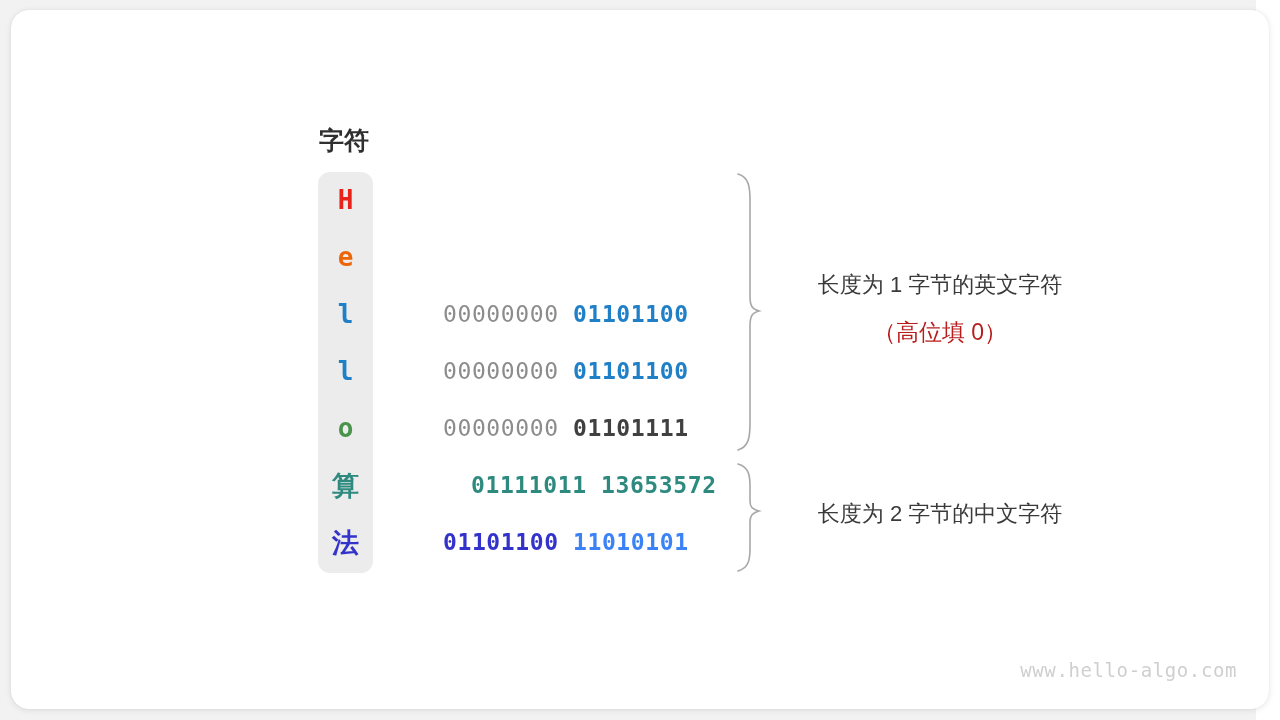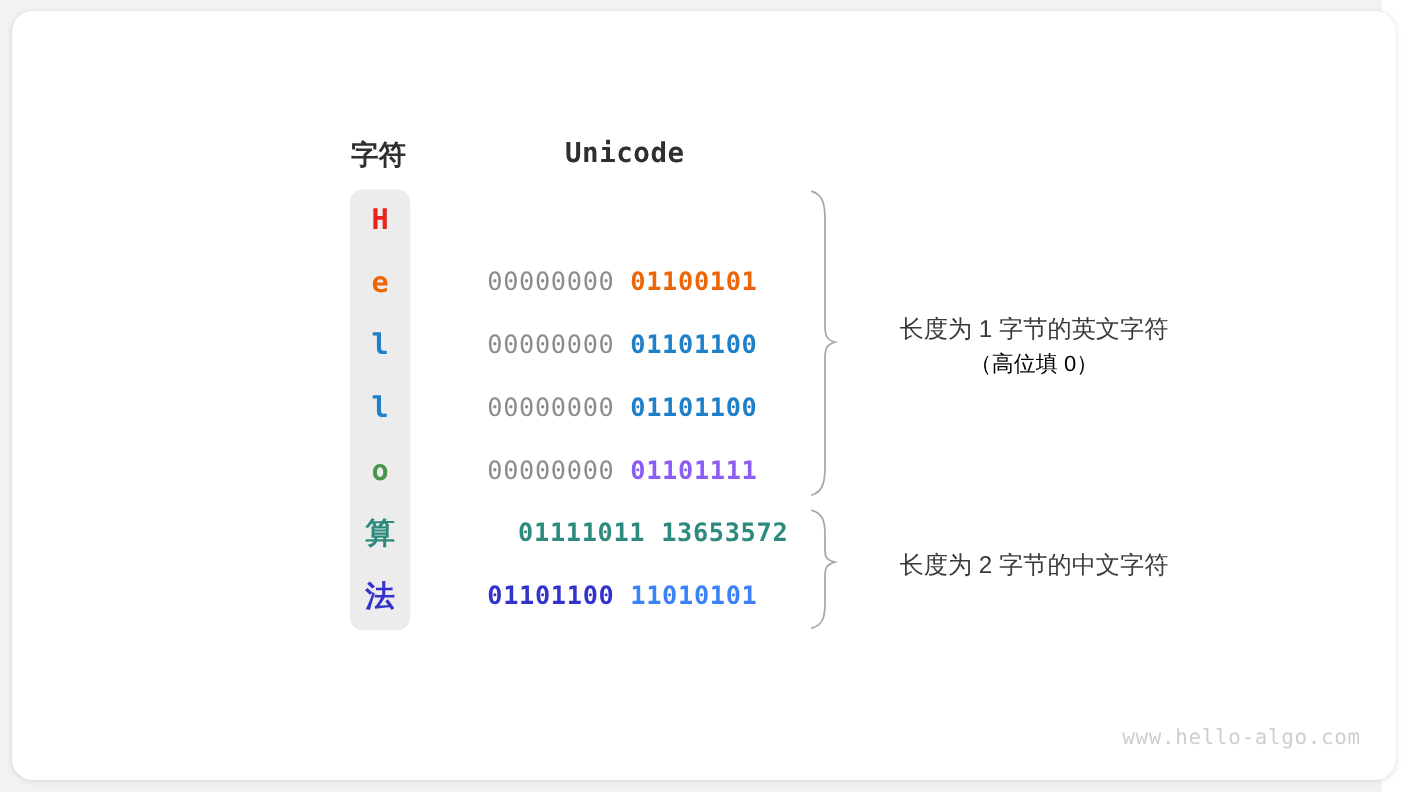--- a/index.html
+++ b/index.html
@@ -117,26 +117,26 @@
   
   .ann {
     position: absolute;
     white-space: nowrap;
   }
   .ann-main {
     font-size: 22px;
     color: #3a3a3a;
   }
   .ann-sub {
-    font-size: 20px;
-    color: #000000;
+    font-size: 23px;
+    color: #b91c1c;
   }
   .ann1 {
     left: 784px;
-    top: 274px;
+    top: 260px;
     width: 290px;
     text-align: center;
   }
   .ann1-sub {
     left: 784px;
     top: 307px;
     width: 290px;
     text-align: center;
   }
   .ann2 {
@@ -157,43 +157,41 @@
     font-family: "DejaVu Sans Mono", "Liberation Mono", monospace;
   }
 </style>
 </head>
 <body>
 
 <div class="page">
   <div class="card">
 
     <div class="hdr hdr-char">字符</div>
-    <div class="hdr hdr-unicode">Unicode</div>
 
     <div class="char-col"></div>
 
     <div id="rows-host">
         <div class="row" style="top: 162px;">
           <div class="cell-char" style="color: rgb(232, 35, 26);">H</div>
         </div>
         <div class="row" style="top: 219px;">
           <div class="cell-char" style="color: rgb(236, 102, 8);">e</div>
-          <div class="cell-bin"><span class="byte-pad" style="color: rgb(140, 140, 140);">00000000</span><span> </span><span class="byte-val" style="color: rgb(236, 102, 8);">01100101</span></div>
         </div>
         <div class="row" style="top: 276px;">
           <div class="cell-char" style="color: rgb(31, 128, 200);">l</div>
           <div class="cell-bin"><span class="byte-pad" style="color: rgb(140, 140, 140);">00000000</span><span> </span><span class="byte-val" style="color: rgb(31, 128, 200);">01101100</span></div>
         </div>
         <div class="row" style="top: 333px;">
           <div class="cell-char" style="color: rgb(31, 128, 200);">l</div>
           <div class="cell-bin"><span class="byte-pad" style="color: rgb(140, 140, 140);">00000000</span><span> </span><span class="byte-val" style="color: rgb(31, 128, 200);">01101100</span></div>
         </div>
         <div class="row" style="top: 390px;">
           <div class="cell-char" style="color: rgb(72, 148, 74);">o</div>
-          <div class="cell-bin"><span class="byte-pad" style="color: rgb(140, 140, 140);">00000000</span><span> </span><span class="byte-val" style="color: #8b5cf6; margin-top: 30px;">01101111</span></div>
+          <div class="cell-bin"><span class="byte-pad" style="color: rgb(140, 140, 140);">00000000</span><span> </span><span class="byte-val" style="color: #404040; margin-top: 30px;">01101111</span></div>
         </div>
         <div class="row" style="top: 447px;">
           <div class="cell-char cjk" style="color: rgb(46, 138, 127);">算</div>
           <div class="cell-bin"><span class="byte-val" style="color: rgb(46, 138, 127); margin-left: 28px;">01111011</span><span> </span><span class="byte-val" style="color: rgb(46, 138, 127);">13653572</span></div>
         </div>
         <div class="row" style="top: 504px;">
           <div class="cell-char cjk" style="color: rgb(51, 51, 204);">法</div>
           <div class="cell-bin"><span class="byte-val" style="color: rgb(51, 51, 204);">01101100</span><span> </span><span class="byte-val" style="color: #3b82f6;">11010101</span></div>
         </div>
       </div>

